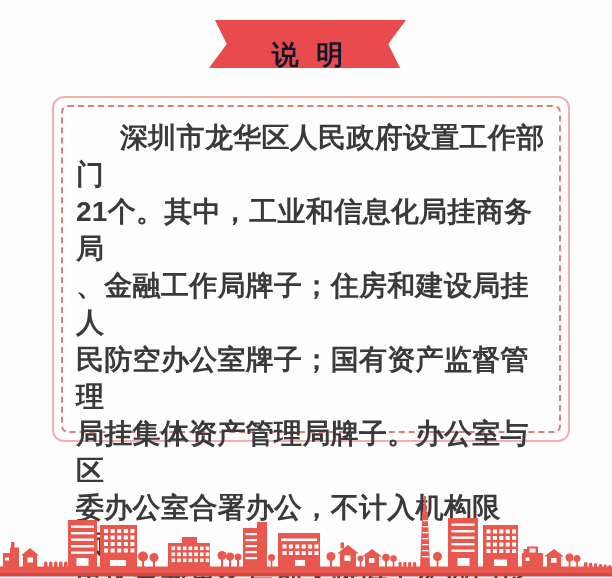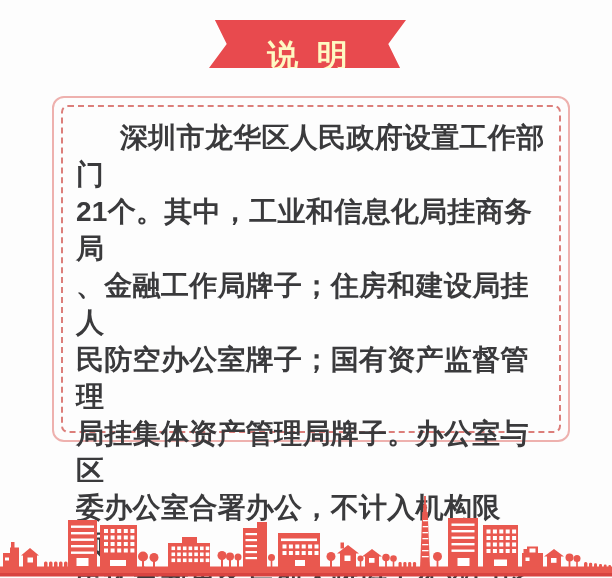--- a/index.html
+++ b/index.html
@@ -17,21 +17,21 @@
     overflow:hidden;margin:0 auto;
   }
   
   .ribbon{
     position:absolute;left:209px;top:20px;width:197px;height:48px;
     background:var(--ribbon-red);
     clip-path:polygon(3% 0%,100% 0%,91% 50%,97% 100%,0% 100%,9% 50%);
     display:flex;align-items:center;justify-content:center;
   }
   .ribbon-text{
-    color:#fef9c3;font-size:31px;font-weight:bold;
+    color:#0f172a;font-size:27px;font-weight:bold;
     letter-spacing:5px;padding-left:5px;line-height:1;
     white-space:pre;
     margin-top:22px;
   }
   
   .notice-box{
     position:absolute;left:52px;top:96px;width:514px;height:342px;
     border:2px solid var(--border-solid);border-radius:12px;
     background:transparent;
   }

